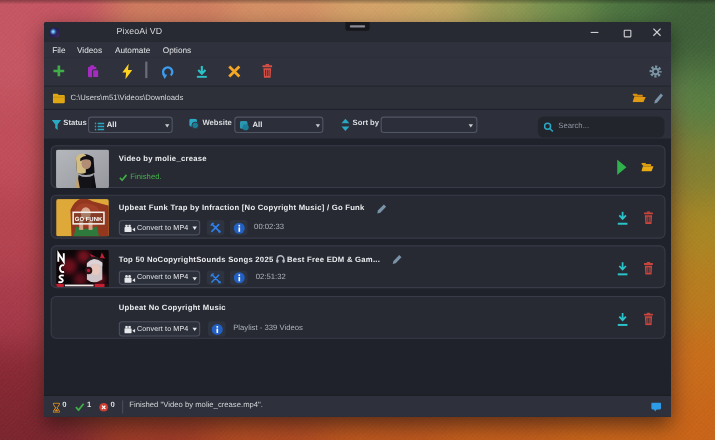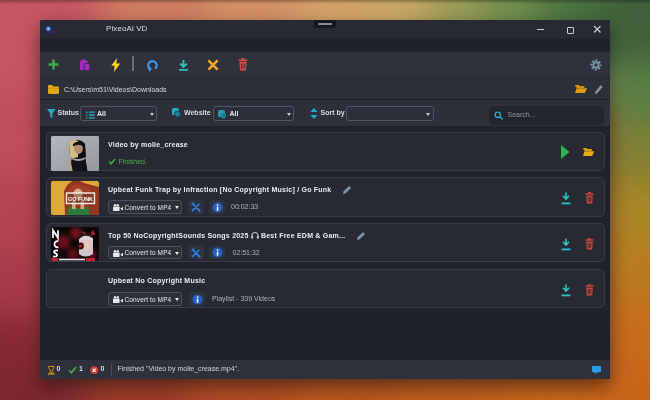--- a/index.html
+++ b/index.html
@@ -112,20 +112,26 @@
     <div class="ctl" style="left:526.5px;">
         <div style="position:absolute;top:7px;width:5.5px;height:5.5px;border:1px solid #cfd0d4;border-radius:1px;"></div>
       </div>
     <div class="ctl" style="left:553px;">
       <svg width="9" height="19">
           <path d="M1 6l6.5 6.5M7.5 6L1 12.5" stroke="#cfd0d4" stroke-width="1.1"></path>
         </svg>
     </div>
   </div>
 
+  <div id="menubar">
+    <span class="menu" style="left:7.5px;">File</span>
+    <span class="menu" style="left:30px;">Videos</span>
+    <span class="menu" style="left:64.5px;">Automate</span>
+    <span class="menu" style="left:108px;">Options</span>
+  </div>
 
   <div id="toolbar">
     <svg class="abs" style="left:7.5px;top:7px;" width="11" height="11">
         <path d="M5.5 .6v9.8M.6 5.5h9.8" stroke="#3fae46" stroke-width="2.4"></path>
       </svg>
     <svg class="abs" style="left:39px;top:6.5px;" width="12" height="12">
       <rect x="1" y="1.6" width="7.6" height="9.6" rx="1.2" fill="#a62bc2"></rect>
       <rect x="3" y="0.4" width="3.6" height="2.4" rx="0.8" fill="#a62bc2"></rect>
       <rect x="5.2" y="4.4" width="5.6" height="7.2" rx="1" fill="#a62bc2" stroke="#2f323c" stroke-width="1"></rect>
     </svg>

